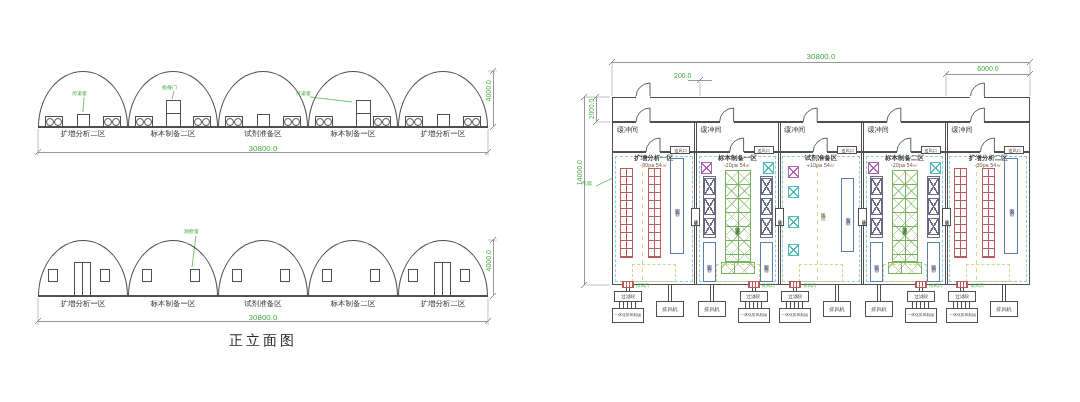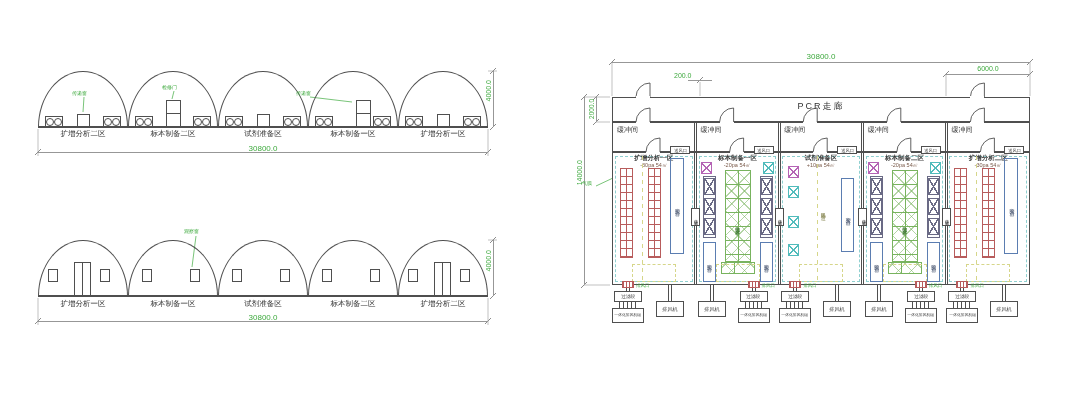--- a/index.html
+++ b/index.html
@@ -85,29 +85,29 @@
       <line x1="984.4" y1="122" x2="984.4" y2="108" stroke="#4f4f4f" stroke-width="0.9"></line>
       <path d="M 980.4 152 A 14 14 0 0 1 994.4 138" fill="none" stroke="#4f4f4f" stroke-width="0.9"></path>
       <line x1="994.4" y1="152" x2="994.4" y2="138" stroke="#4f4f4f" stroke-width="0.9"></line>
       <path d="M 970.4 97 A 14 14 0 0 1 984.4 83" fill="none" stroke="#4f4f4f" stroke-width="0.9"></path>
       <line x1="984.4" y1="97" x2="984.4" y2="83" stroke="#4f4f4f" stroke-width="0.9"></line>
     </svg>
 
   <div class="txt2 ctr g" style="left:38px;top:145px;width:450px;font-size:8px">30800.0</div>
   <div class="vdim g" style="left:485px;top:80px;font-size:7px">4000.0</div>
 
+  <div class="txt2 ctr title" style="left:38px;top:333px;width:450px">正立面图</div>
   <div class="txt2 ctr g" style="left:38px;top:314px;width:450px;font-size:8px">30800.0</div>
   <div class="vdim g" style="left:485px;top:250px;font-size:7px">4000.0</div>
 
   <div class="txt2 ctr g" style="left:612px;top:53px;width:418px;font-size:8px">30800.0</div>
   <div class="txt2 ctr g" style="left:946px;top:65px;width:84px;font-size:7px">6000.0</div>
   <div class="txt2 g" style="left:674px;top:72px;font-size:7px">200.0</div>
   <div class="vdim g" style="left:589px;top:99px;font-size:6.5px">2000.0</div>
   <div class="vdim g" style="left:576px;top:160px;font-size:7px">14000.0</div>
-  <div class="txt2 ctr" style="left:612px;top:102px;width:418px;font-size:9px;letter-spacing:2px;color:#333">PCR走廊</div>
 <div class="abs dome" style="left: 38px; top: 71px; width: 90px; height: 56px;"></div>
     <div class="abs lbox fanbox" style="left: 45px; top: 116px; width: 18px; height: 11px;">
       <div class="fanc"></div>
       <div class="fanc"></div>
     </div>
     <div class="abs lbox fanbox" style="left: 103px; top: 116px; width: 18px; height: 11px;">
       <div class="fanc"></div>
       <div class="fanc"></div>
     </div>
     <div class="abs lbox" style="left: 77px; top: 114px; width: 13px; height: 13px;"></div>

